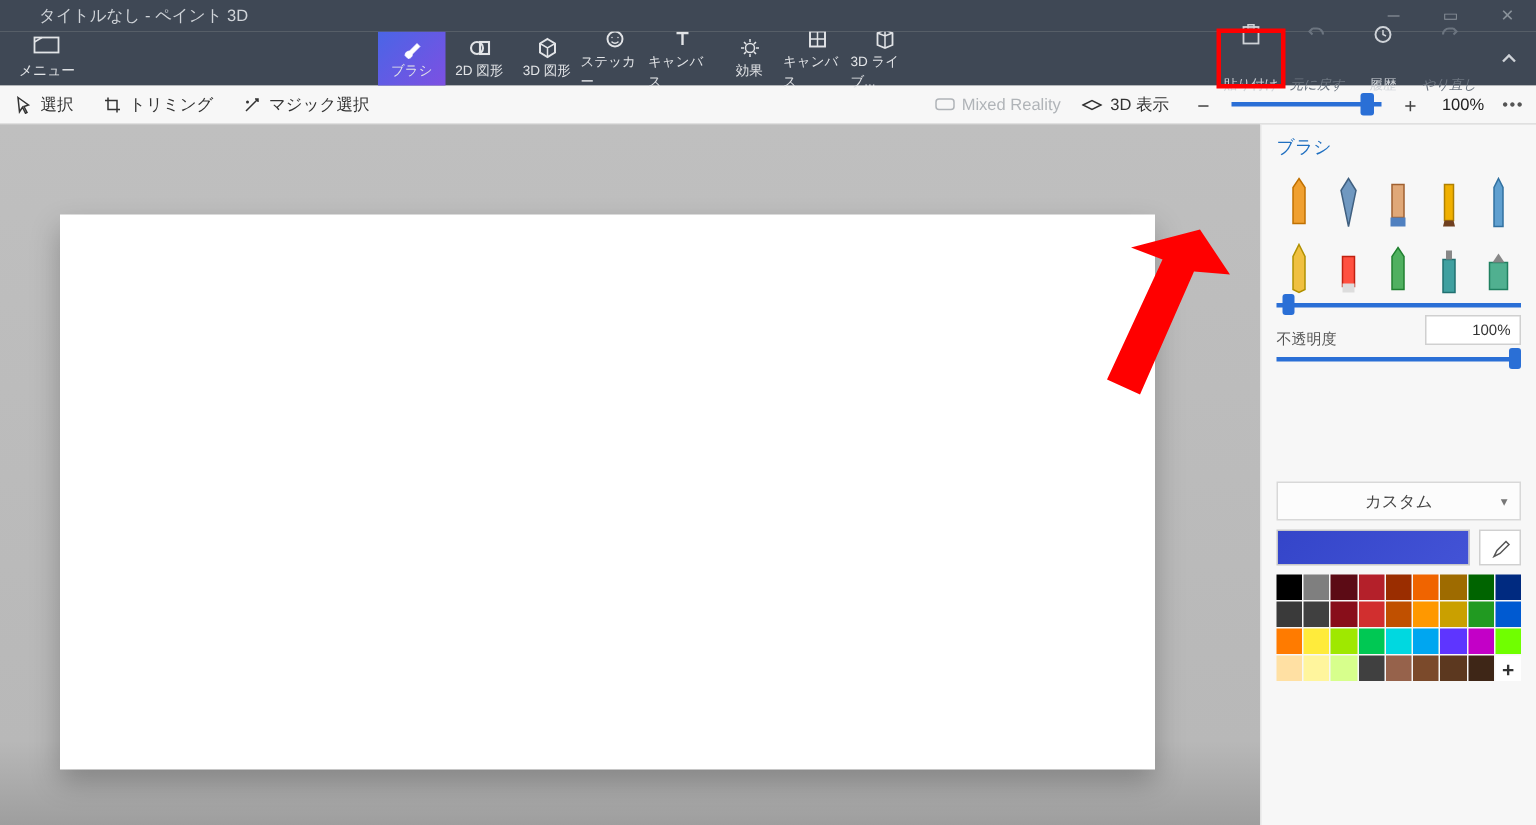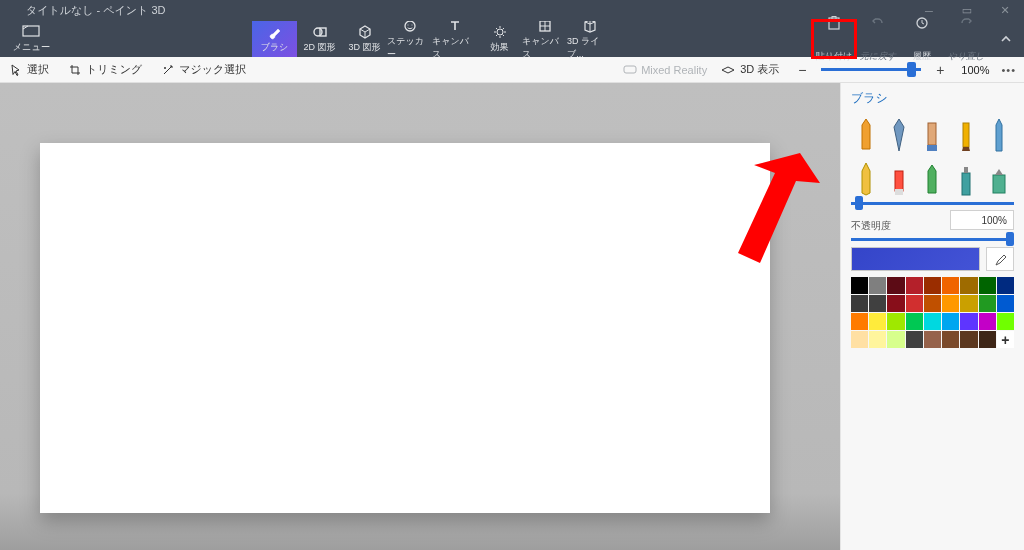--- a/index.html
+++ b/index.html
@@ -310,20 +310,24 @@
       </div>
 
     <div class="proprow">
       <span class="proplabel">不透明度</span>
       <div class="pbox">100%</div>
     </div>
     <div class="psl">
         <div class="k" style="left:calc(100% - 8px)"></div>
       </div>
 
+    <div class="custdd">
+      <span>カスタム</span>
+      <span class="chv">▾</span>
+    </div>
 
     <div class="curclr">
       <div class="sw"></div>
       <div class="pick">
         <svg width="14" height="14">
             <path d="M11 3l-6 6-2 4 4-2 6-6z" fill="none" stroke="#555"></path>
           </svg>
       </div>
     </div>
     <div class="palette" id="palette">

